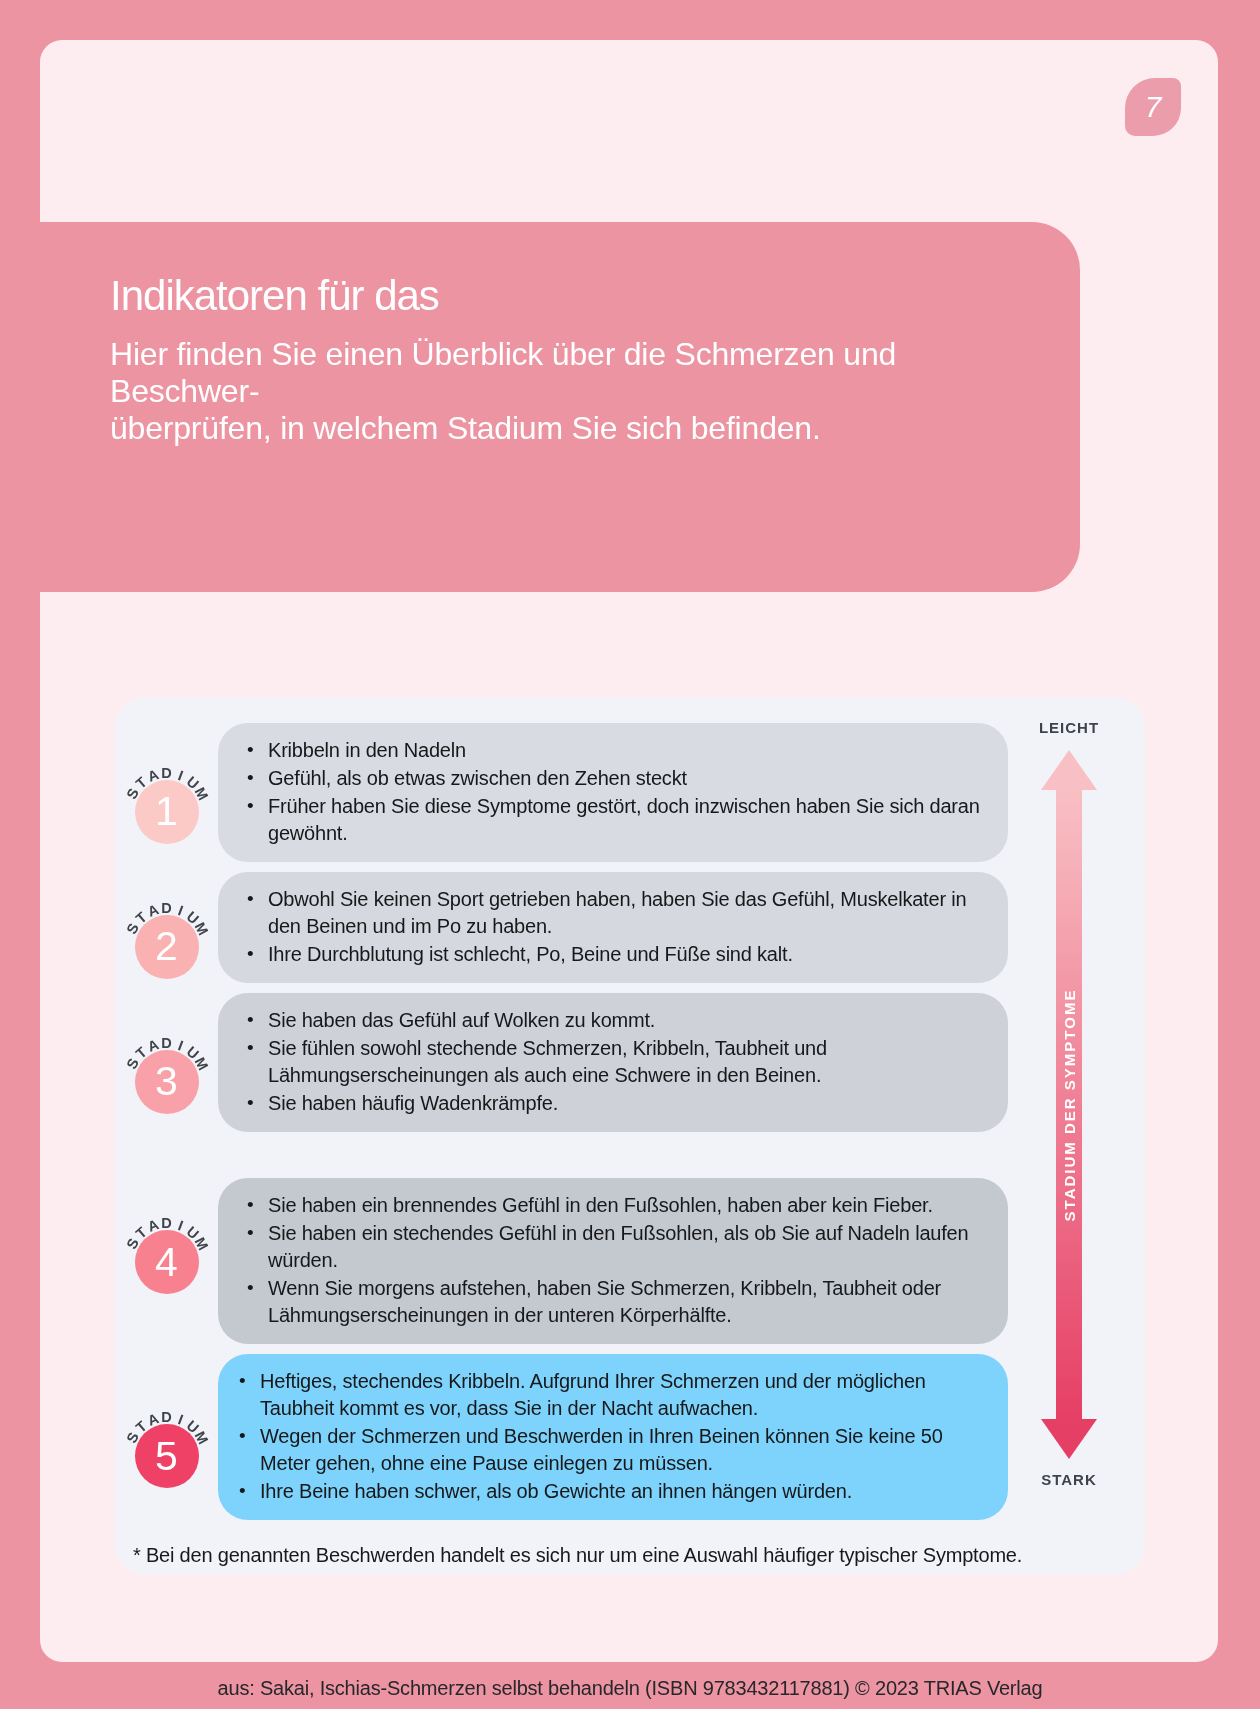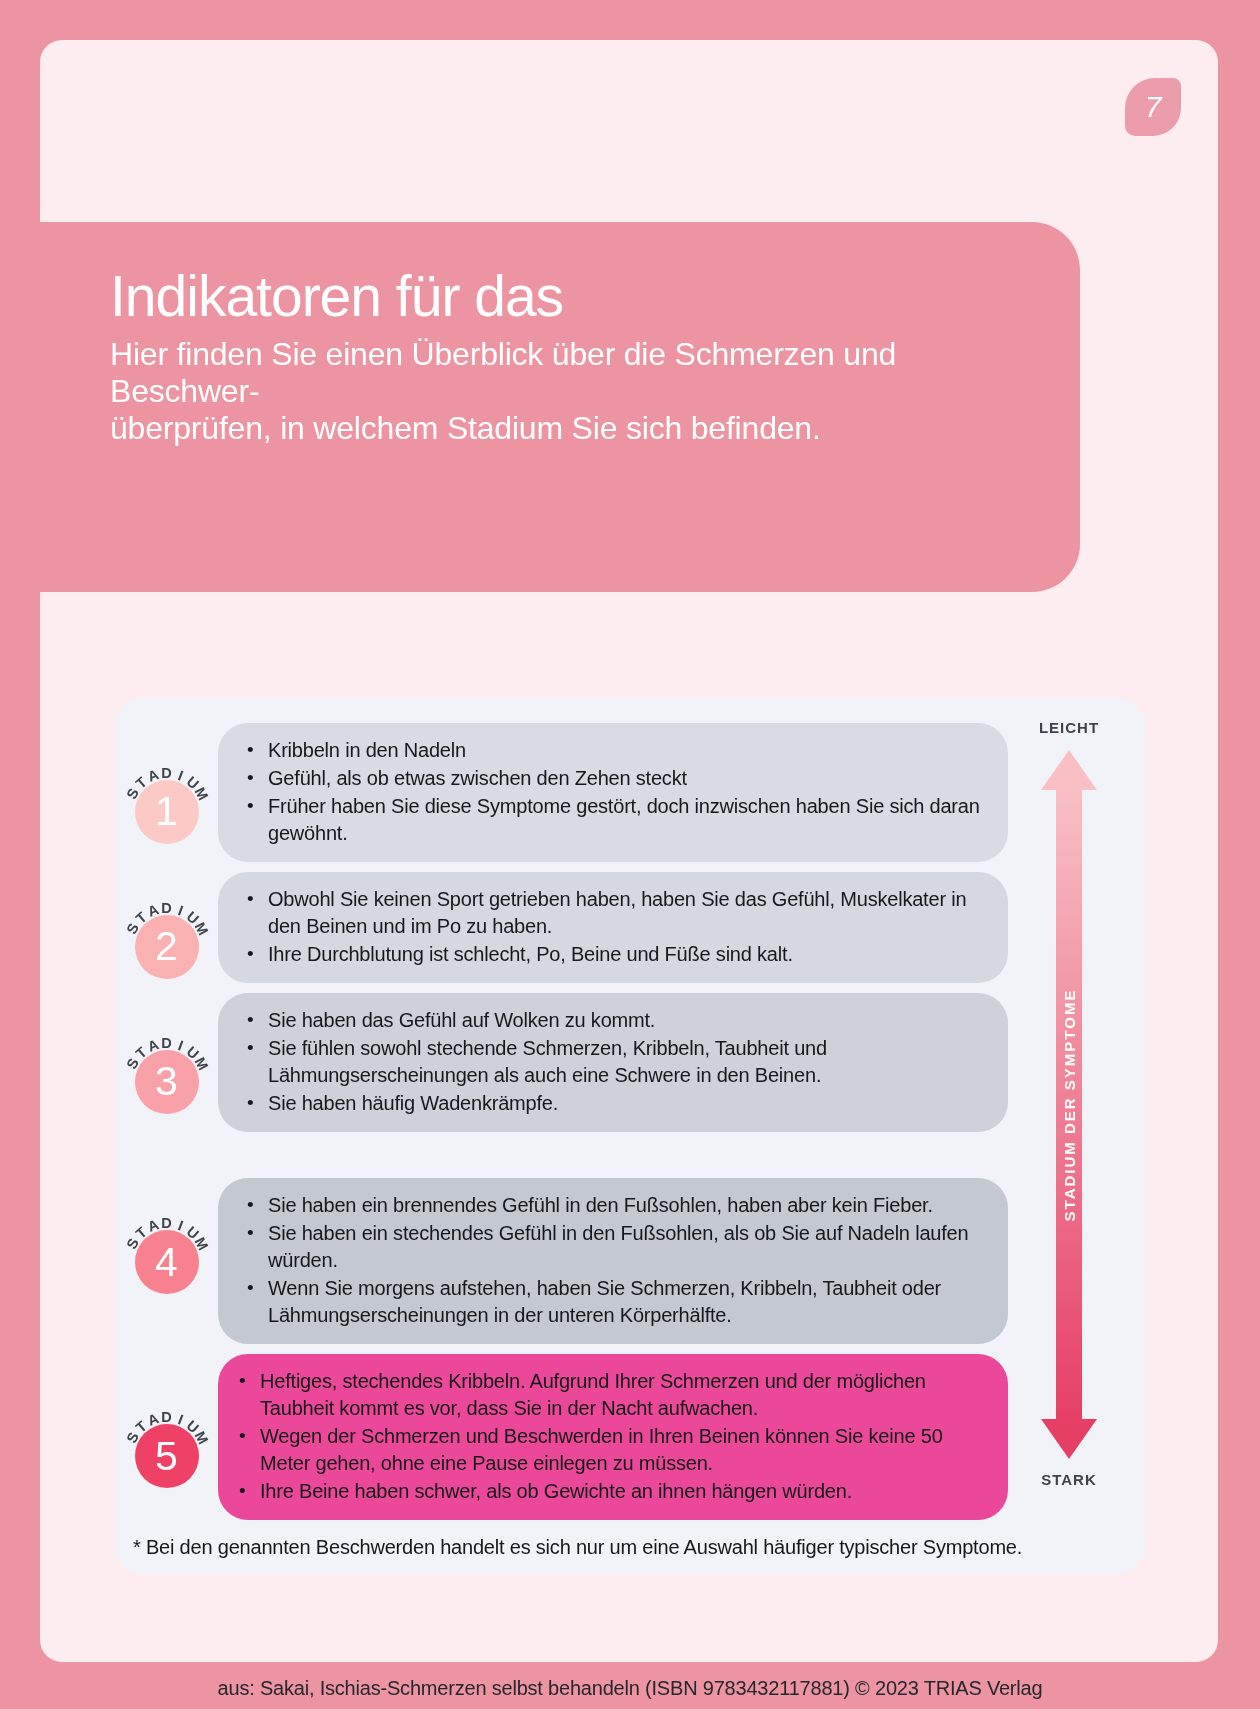--- a/index.html
+++ b/index.html
@@ -18,21 +18,21 @@
     background:var(--badge,#eb9dac);border-radius:30px 8px 28px 10px;
     display:flex;align-items:center;justify-content:center;
   }
   .page-badge span{color:#fff;font-size:30px;font-style:italic;line-height:1;}
   .title-banner{
     position:absolute;left:0;top:222px;width:1080px;height:370px;
     background:var(--pink,#ec94a2);border-radius:0 48px 48px 0;
     padding:34px 60px 0 110px;color:#fff;
   }
   .title-banner h1{
-    margin:0;font-weight:normal;font-size:57px;line-height:80px;
+    margin:0;font-weight:normal;font-size:42px;line-height:80px;
     letter-spacing:-1px;color:#fff;
   }
   .intro{font-size:32px;line-height:37px;letter-spacing:-0.2px;}
   .card{
     position:absolute;left:115px;top:697px;width:1030px;height:878px;
     background:var(--card,#f2f3f8);border-radius:30px;
     padding:26px 0 0 0;
   }
   .stage-row{display:flex;align-items:center;margin:0 137px 10px 0;}
   .stage-ind{width:103px;flex:none;display:flex;align-items:center;justify-content:center;}
@@ -68,21 +68,21 @@
   }
   .head-up{width:56px;height:40px;flex:none;clip-path:polygon(50% 0,0 100%,100% 100%);}
   .head-down{width:56px;height:40px;flex:none;clip-path:polygon(0 0,100% 0,50% 100%);}
   .shaft{width:26px;flex:1;margin:-1px 0;}
   .axis-label{
     position:absolute;left:50%;top:50%;transform:translate(-50%,-50%) rotate(180deg);
     writing-mode:vertical-rl;white-space:nowrap;
     color:#fff;font-size:15px;font-weight:bold;letter-spacing:2px;
   }
   .footnote{
-    position:absolute;left:18px;bottom:16px;width:994px;
+    position:absolute;left:18px;bottom:8px;width:994px;
     font-size:20px;letter-spacing:-0.2px;color:var(--textdark,#17181a);
   }
   .attribution{
     position:absolute;left:0;bottom:9px;width:100%;text-align:center;
     font-size:20px;color:#26272b;letter-spacing:-0.2px;
   }
 </style>
 </head>
 <body>
 
@@ -215,21 +215,21 @@
                 <span style="transform: rotate(0deg) translate(-50%, -47px);">D</span>
                 <span style="transform: rotate(20.6667deg) translate(-50%, -47px);">I</span>
                 <span style="transform: rotate(41.3333deg) translate(-50%, -47px);">U</span>
                 <span style="transform: rotate(62deg) translate(-50%, -47px);">M</span>
               </div>
         <div class="circle" style="background: rgb(238, 65, 101);">
           <span class="num">5</span>
         </div>
       </div>
     </div>
-    <div class="bubble" style="background: #ec4899; padding-left: 16px;">
+    <div class="bubble" style="background: #7dd3fc; padding-left: 16px;">
       <ul>
               <li>Heftiges, stechendes Kribbeln. Aufgrund Ihrer Schmerzen und der möglichen Taubheit kommt es vor, dass Sie in der Nacht aufwachen.</li>
               <li>Wegen der Schmerzen und Beschwerden in Ihren Beinen können Sie keine 50 Meter gehen, ohne eine Pause einlegen zu müssen.</li>
               <li>Ihre Beine haben schwer, als ob Gewichte an ihnen hängen würden.</li>
             </ul>
     </div>
   </div>
       </div>
 
     <div class="scale-col">

